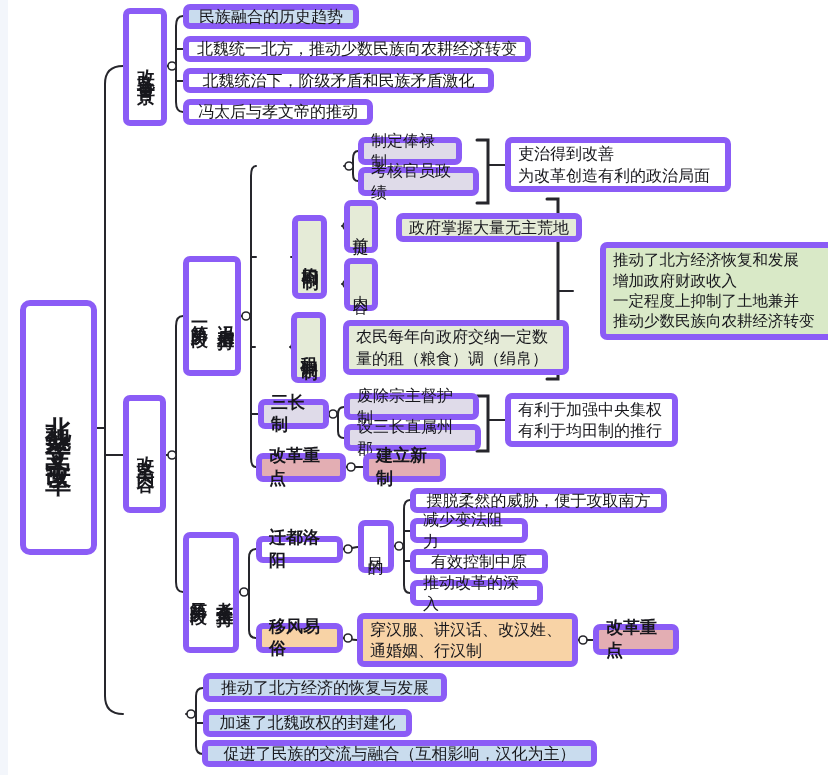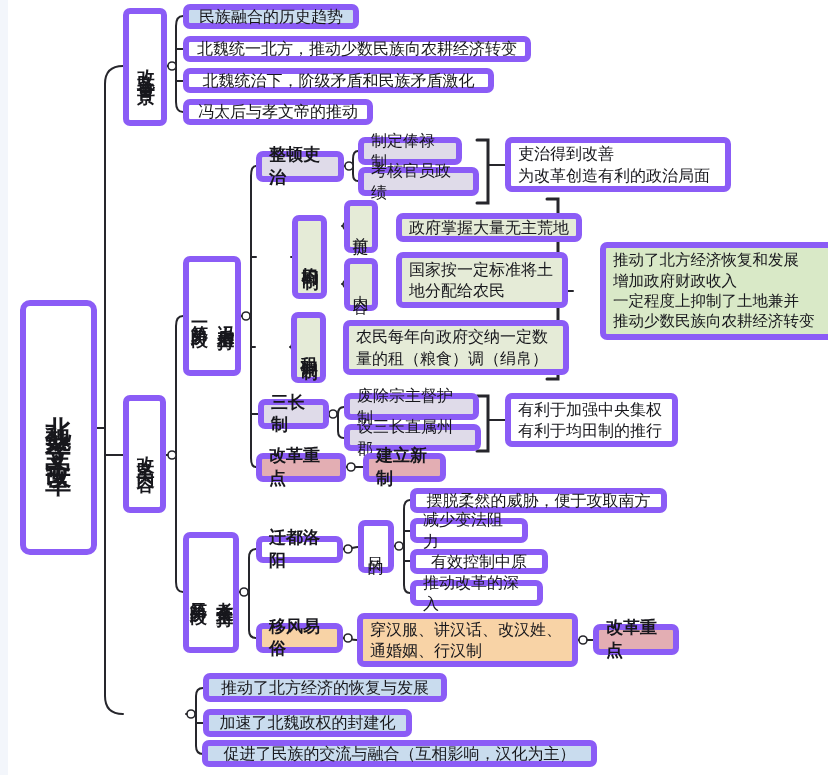--- a/index.html
+++ b/index.html
@@ -104,32 +104,29 @@
   <div class="node blue" style="left:183px;top:4px;width:176px;height:25px">民族融合的历史趋势</div>
   <div class="node" style="left:183px;top:36px;width:348px;height:26px">北魏统一北方，推动少数民族向农耕经济转变</div>
   <div class="node" style="left:183px;top:68px;width:311px;height:25px">北魏统治下，阶级矛盾和民族矛盾激化</div>
   <div class="node" style="left:183px;top:99px;width:190px;height:26px">冯太后与孝文帝的推动</div>
 
   <div class="node bold vtext branch" style="left:123px;top:395px;width:43px;height:118px">改革内容</div>
 
   <div class="node bold vcols" style="left:183px;top:256px;width:58px;height:120px;font-size:17px">第一阶段
 冯太后主持</div>
 
-  <div class="node lav bold" style="left:256px;top:151px;width:88px;height:31px;font-size:17px">整顿吏治</div>
   <div class="node lav" style="left:358px;top:137px;width:104px;height:28px">制定俸禄制</div>
   <div class="node lav" style="left:358px;top:167px;width:121px;height:29px">考核官员政绩</div>
   <div class="node left" style="left:505px;top:137px;width:226px;height:55px">吏治得到改善
 为改革创造有利的政治局面</div>
 
   <div class="node green bold vtext" style="left:256px;top:215px;width:35px;height:84px;font-size:17px">均田制</div>
   <div class="node green vtext" style="left:308px;top:200px;width:34px;height:53px">前提</div>
   <div class="node green" style="left:360px;top:213px;width:186px;height:29px">政府掌握大量无主荒地</div>
   <div class="node green vtext" style="left:308px;top:258px;width:34px;height:53px">内容</div>
-  <div class="node green left" style="left:360px;top:252px;width:172px;height:56px">国家按一定标准将土
-地分配给农民</div>
 
   <div class="node green bold vtext" style="left:255px;top:312px;width:35px;height:71px;font-size:17px">租调制</div>
   <div class="node green left" style="left:307px;top:320px;width:226px;height:55px">农民每年向政府交纳一定数
 量的租（粮食）调（绢帛）</div>
 
   <div class="node green2 left fs15" style="left:573px;top:242px;width:252px;height:98px">推动了北方经济恢复和发展
 增加政府财政收入
 一定程度上抑制了土地兼并
 推动少数民族向农耕经济转变</div>
 

